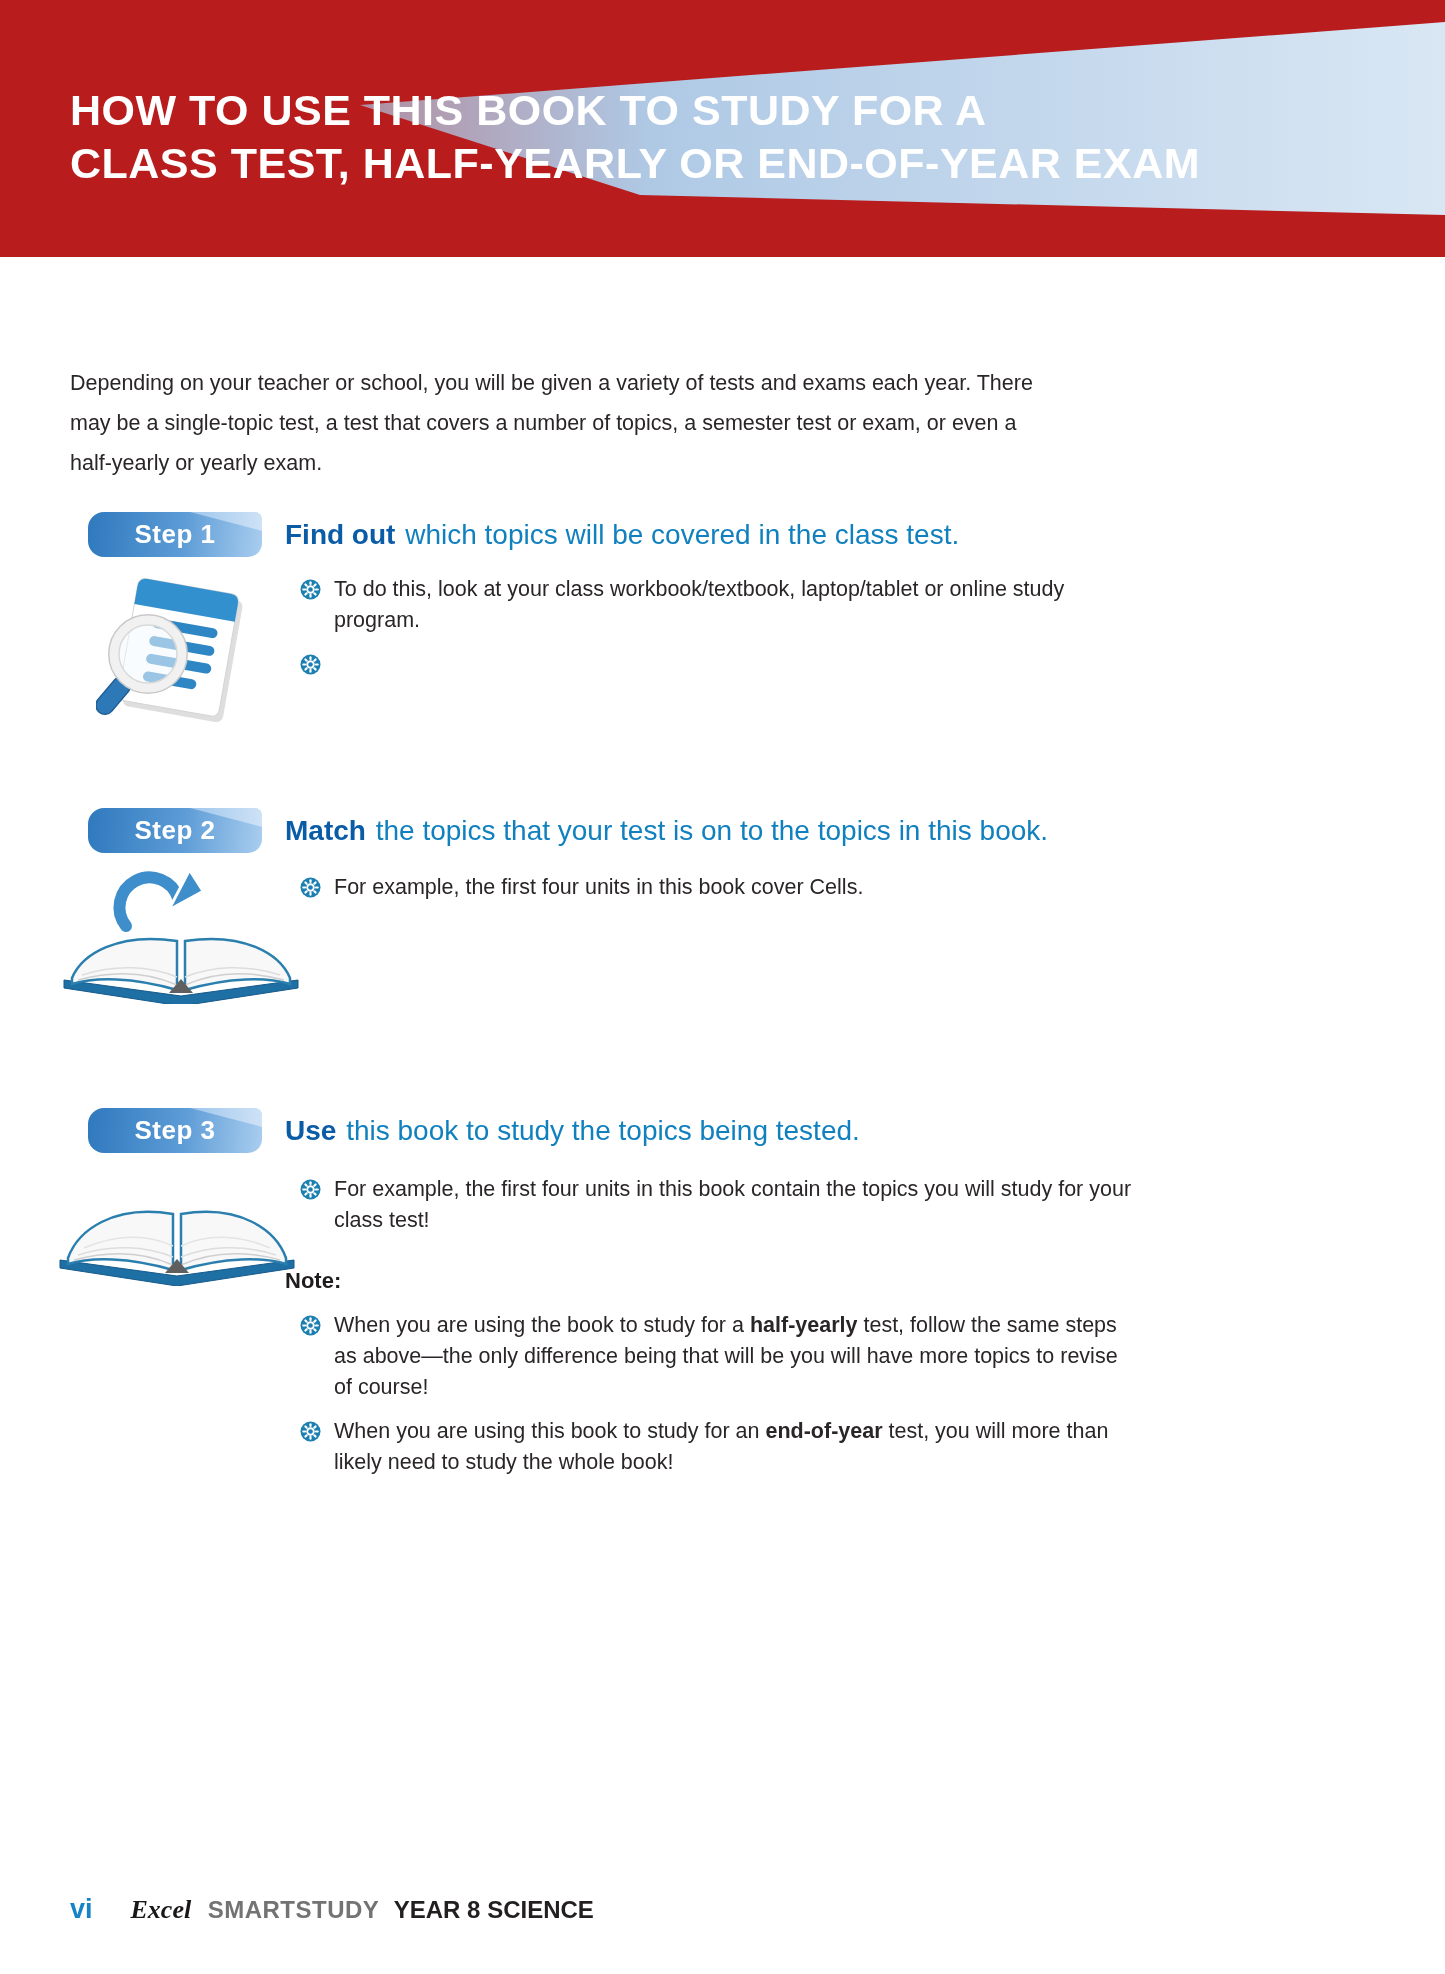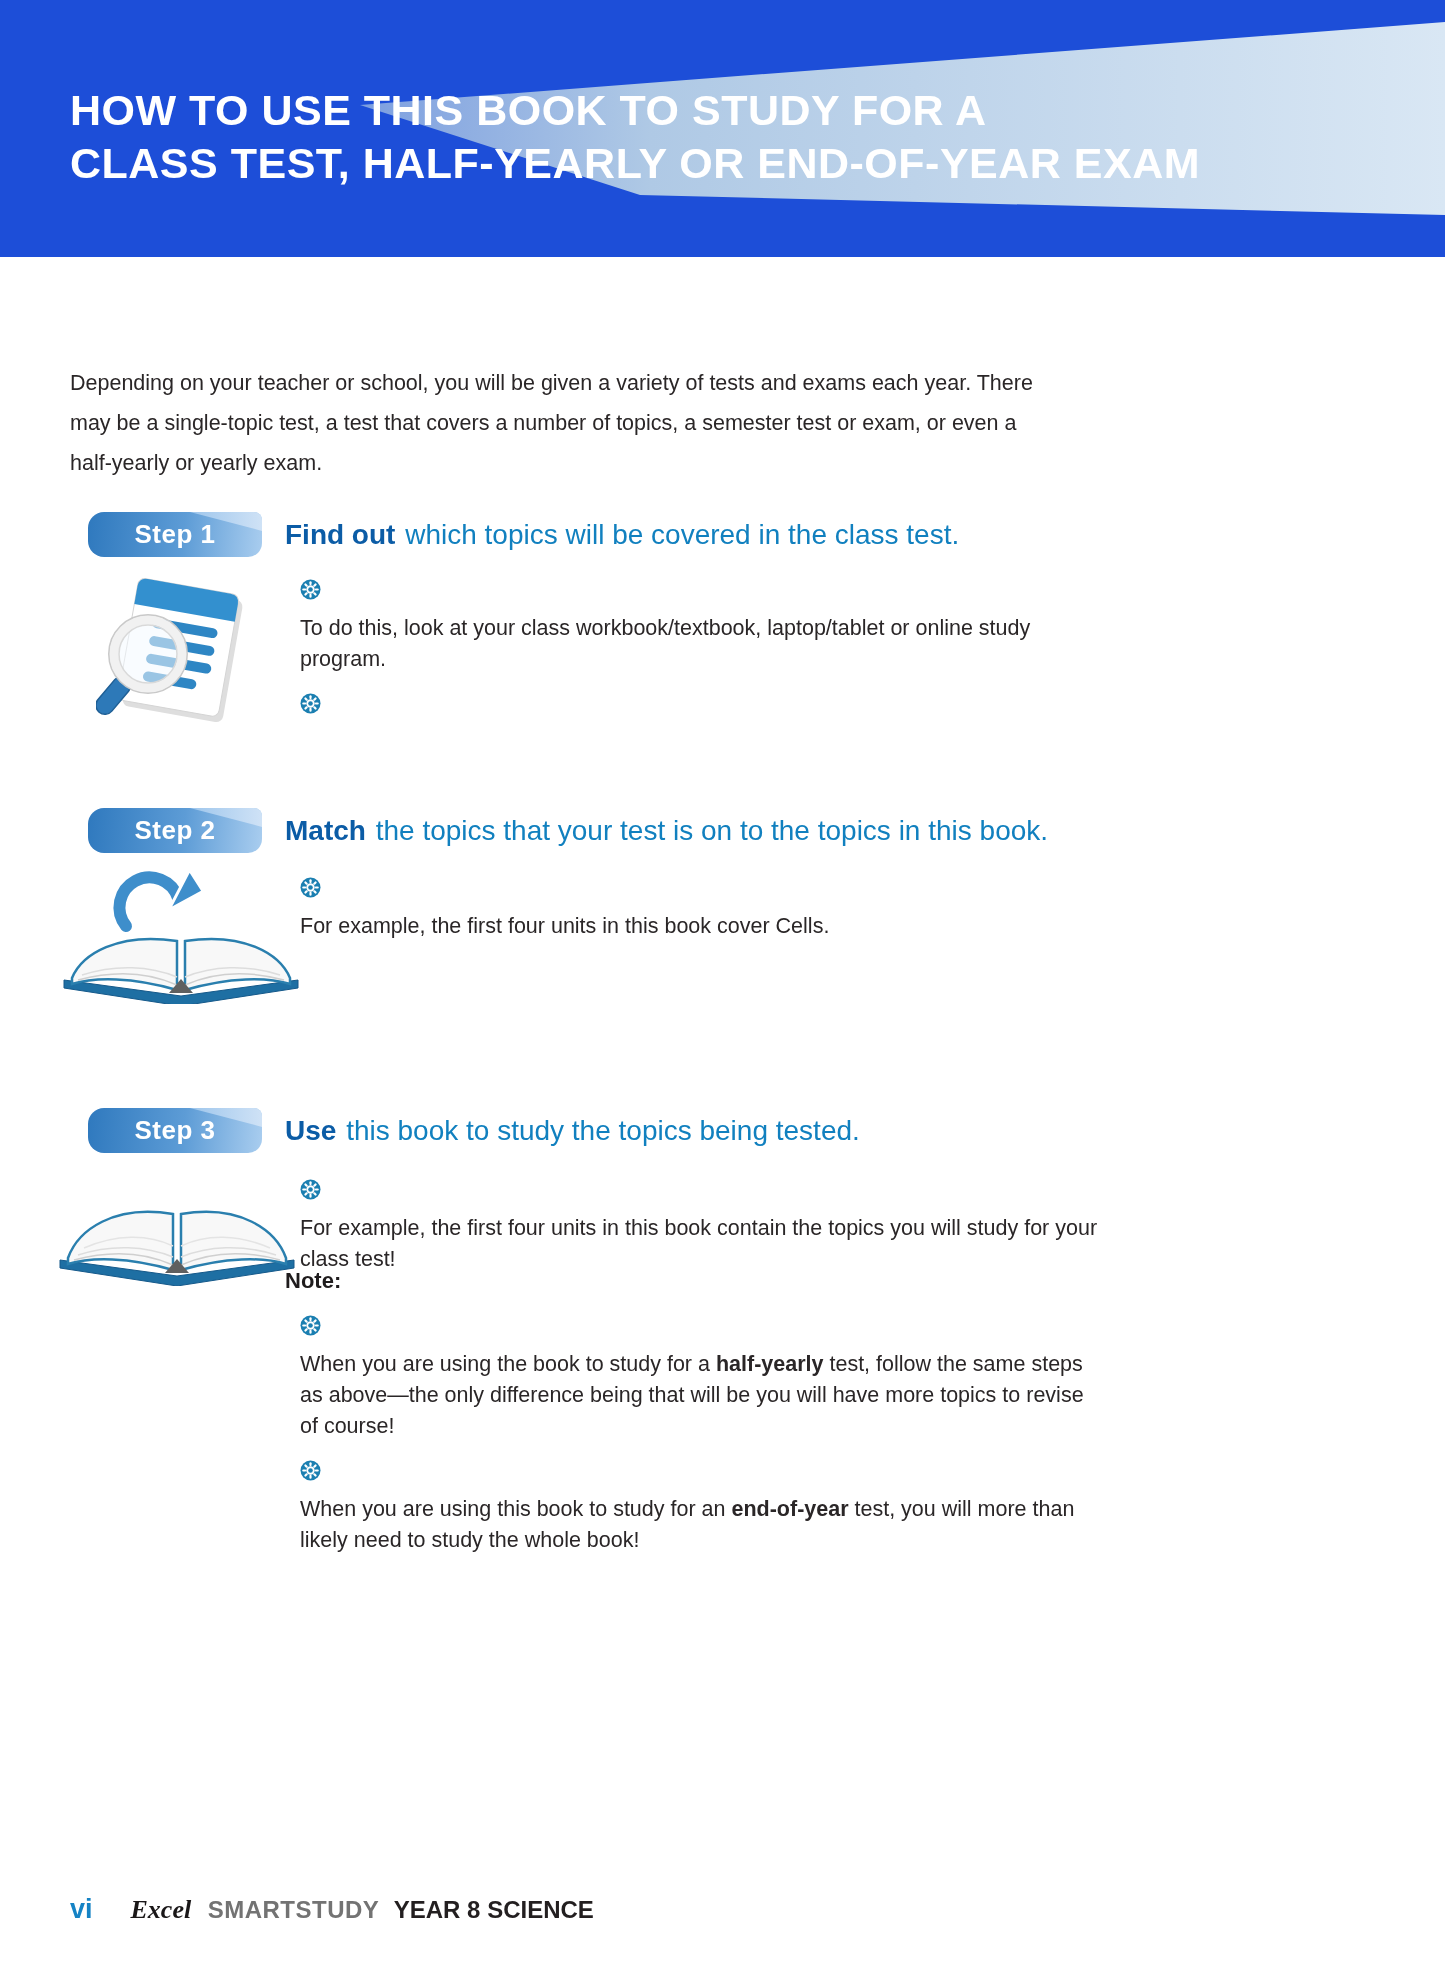--- a/index.html
+++ b/index.html
@@ -3,21 +3,21 @@
 <meta charset="utf-8">
 <style>
   html,body{margin:0;padding:0;background:#9a9a9a;}
   .page{
     position:relative;width:1445px;height:1974px;margin:0 auto;
     background:#ffffff;overflow:hidden;
     font-family:"Liberation Sans","DejaVu Sans",sans-serif;
     color:#262223;
   }
   
-  .banner{position:absolute;top:0;left:0;width:1445px;height:257px;background:#1d4ed8;}
+  .banner{position:absolute;top:0;left:0;width:1445px;height:257px;background:#b91c1c;}
   .banner-wedge{
     position:absolute;inset:0;
     background:linear-gradient(to right, rgba(160,190,220,0.25) 0%, #afc9e5 45%, #d9e7f4 100%);
     clip-path:polygon(360px 105px, 1445px 22px, 1445px 215px, 640px 195px);
   }
   .page-title{
     position:absolute;left:70px;top:84px;margin:0;
     font-size:43px;line-height:53px;font-weight:bold;color:#ffffff;
     letter-spacing:0.5px;
   }
@@ -50,21 +50,21 @@
   }
   .step-heading b{color:#0b5ca6;font-weight:bold;margin-right:2px;}
   .step-icon{position:absolute;}
   #step1 .step-icon{left:96px;top:58px;}
   #step2 .step-icon{left:60px;top:46px;}
   #step3 .step-icon{left:56px;top:66px;}
   .bullets{position:absolute;left:300px;width:1020px;}
   #step1 .bullets{top:62px;}
   #step2 .bullets{top:64px;}
   #step3 .bullets{top:66px;}
-  .bullet{display:flex;align-items:flex-start;gap:13px;margin-bottom:13px;flex-direction:column;}
+  .bullet{display:flex;align-items:flex-start;gap:13px;margin-bottom:13px;}
   .bullet-glyph{flex:0 0 auto;margin-top:5px;}
   .bullet p{
     margin:0;font-size:21.5px;line-height:31px;color:#2a2627;white-space:pre-line;
   }
   .bullet p b{font-weight:bold;}
   
   .note{position:absolute;left:285px;top:1268px;width:1060px;}
   .note-label{margin:0 0 16px 0;font-size:22px;font-weight:bold;color:#1f1c1d;}
   .note .bullets-inline{margin-left:15px;}
   

